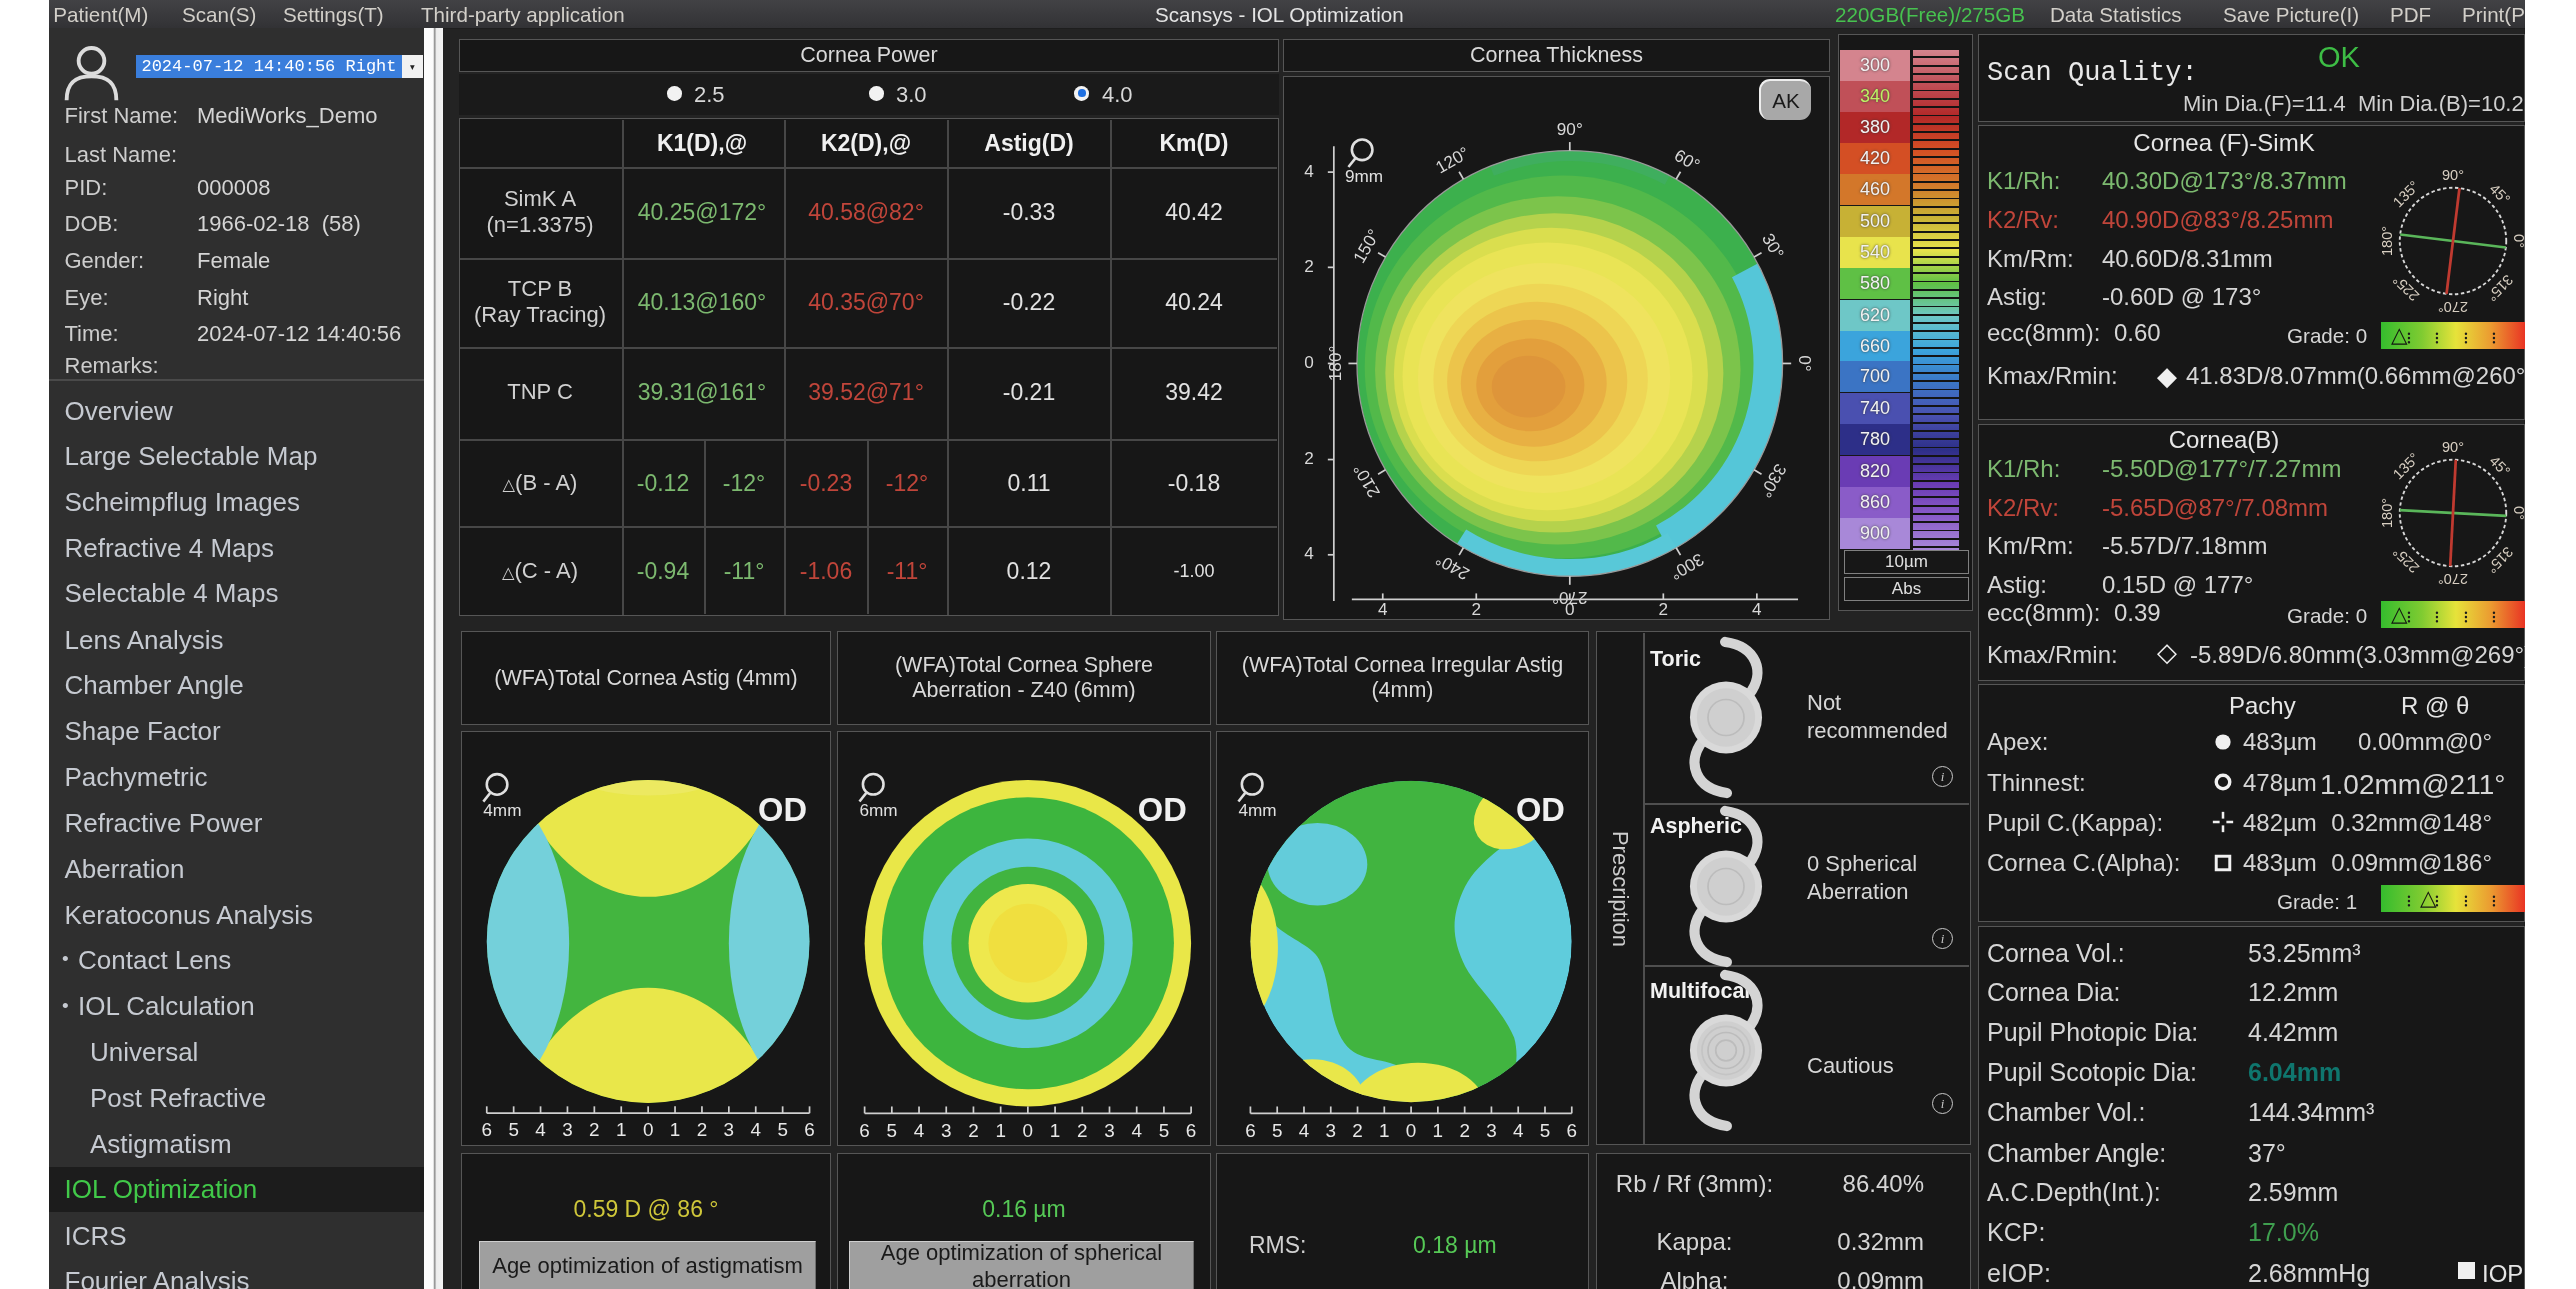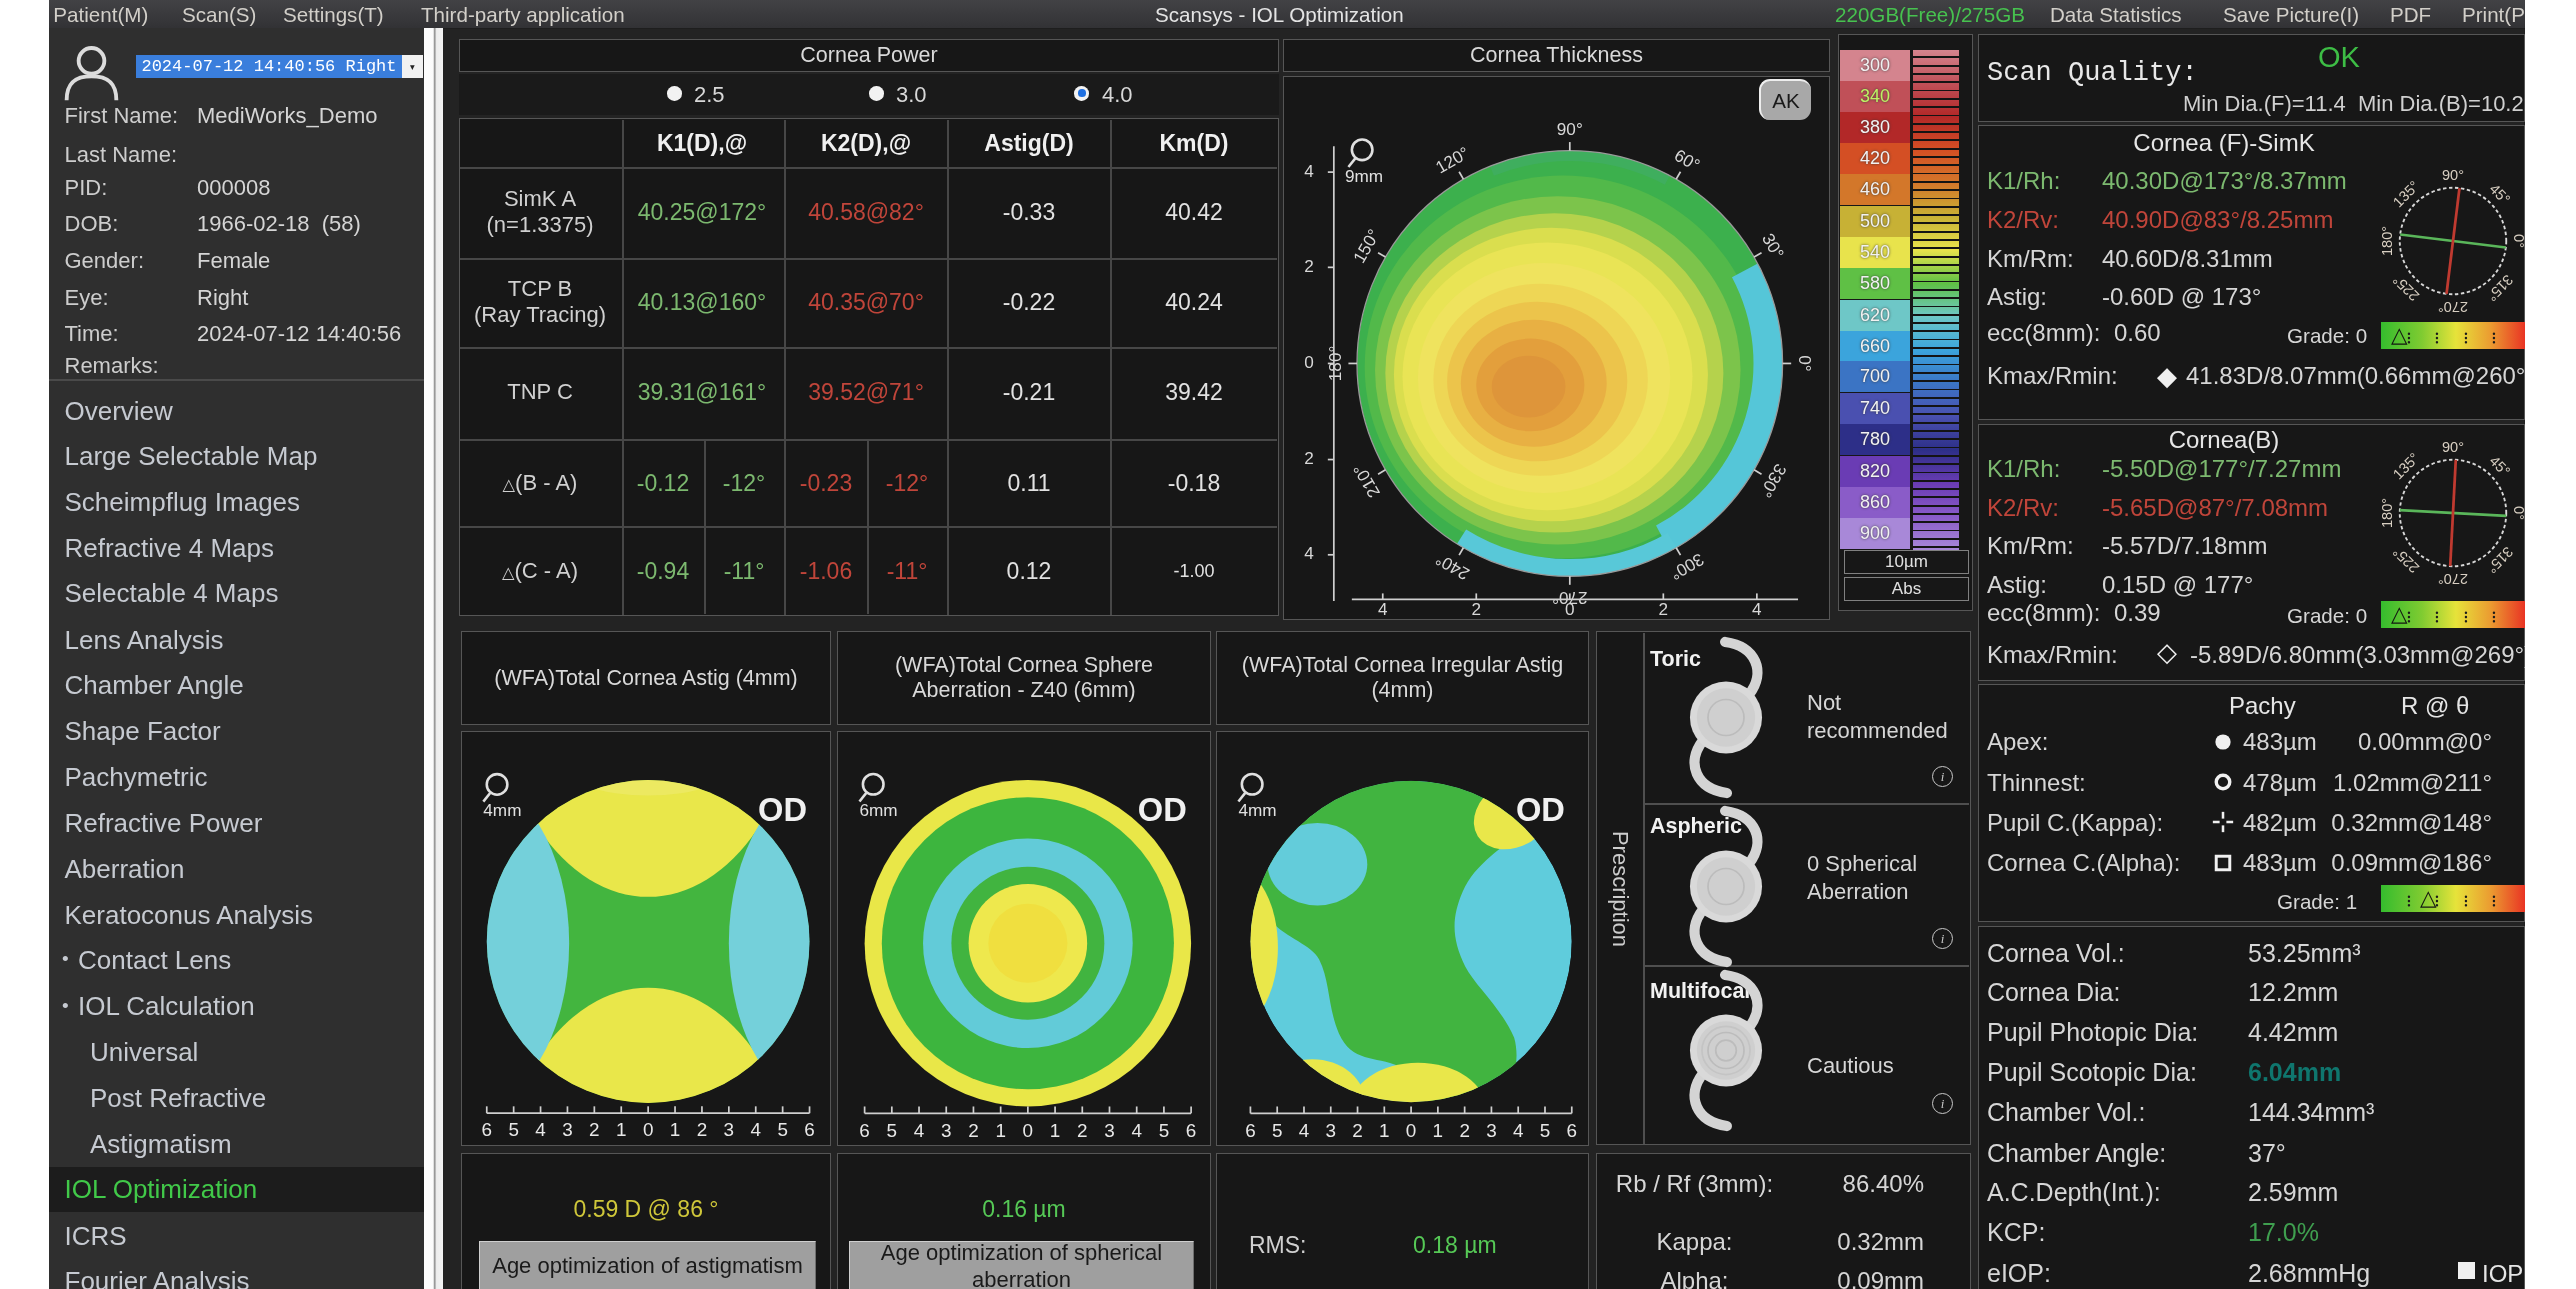--- a/index.html
+++ b/index.html
@@ -490,21 +490,21 @@
 <svg class="ab" style="left:2212px;top:731px;" width="22" height="22" viewBox="0 0 26 26">
     <circle cx="13" cy="13" r="9" fill="#f0f0f0"></circle>
   </svg>
 <div class="t" style="left:2243px;top:728px;font-size:24px;color:#d6d6d6;font-weight:normal;">483µm</div>
 <div class="t" style="left:2320px;top:728px;width:172px;text-align:right;font-size:24px;color:#d6d6d6;">0.00mm@0°</div>
 <div class="t" style="left:1987px;top:769px;font-size:24px;color:#d6d6d6;font-weight:normal;">Thinnest:</div>
 <svg class="ab" style="left:2212px;top:771px;" width="22" height="22" viewBox="0 0 26 26">
     <circle cx="13" cy="13" r="8" fill="none" stroke="#f0f0f0" stroke-width="4"></circle>
   </svg>
 <div class="t" style="left:2243px;top:769px;font-size:24px;color:#d6d6d6;font-weight:normal;">478µm</div>
-<div class="t" style="left:2320px;top:769px;width:172px;text-align:right;font-size:24px;color:#d6d6d6;">1.02mm@211°</div>
+<div class="t" style="left:2320px;top:769px;width:172px;text-align:right;font-size:28px;color:#d6d6d6;">1.02mm@211°</div>
 <div class="t" style="left:1987px;top:809px;font-size:24px;color:#d6d6d6;font-weight:normal;">Pupil C.(Kappa):</div>
 <svg class="ab" style="left:2212px;top:811px;" width="22" height="22" viewBox="0 0 26 26">
     <line x1="13" y1="1" x2="13" y2="9" stroke="#f0f0f0" stroke-width="3"></line>
     <line x1="13" y1="17" x2="13" y2="25" stroke="#f0f0f0" stroke-width="3"></line>
     <line x1="1" y1="13" x2="9" y2="13" stroke="#f0f0f0" stroke-width="3"></line>
     <line x1="17" y1="13" x2="25" y2="13" stroke="#f0f0f0" stroke-width="3"></line>
   </svg>
 <div class="t" style="left:2243px;top:809px;font-size:24px;color:#d6d6d6;font-weight:normal;">482µm</div>
 <div class="t" style="left:2320px;top:809px;width:172px;text-align:right;font-size:24px;color:#d6d6d6;">0.32mm@148°</div>
 <div class="t" style="left:1987px;top:849px;font-size:24px;color:#d6d6d6;font-weight:normal;">Cornea C.(Alpha):</div>

